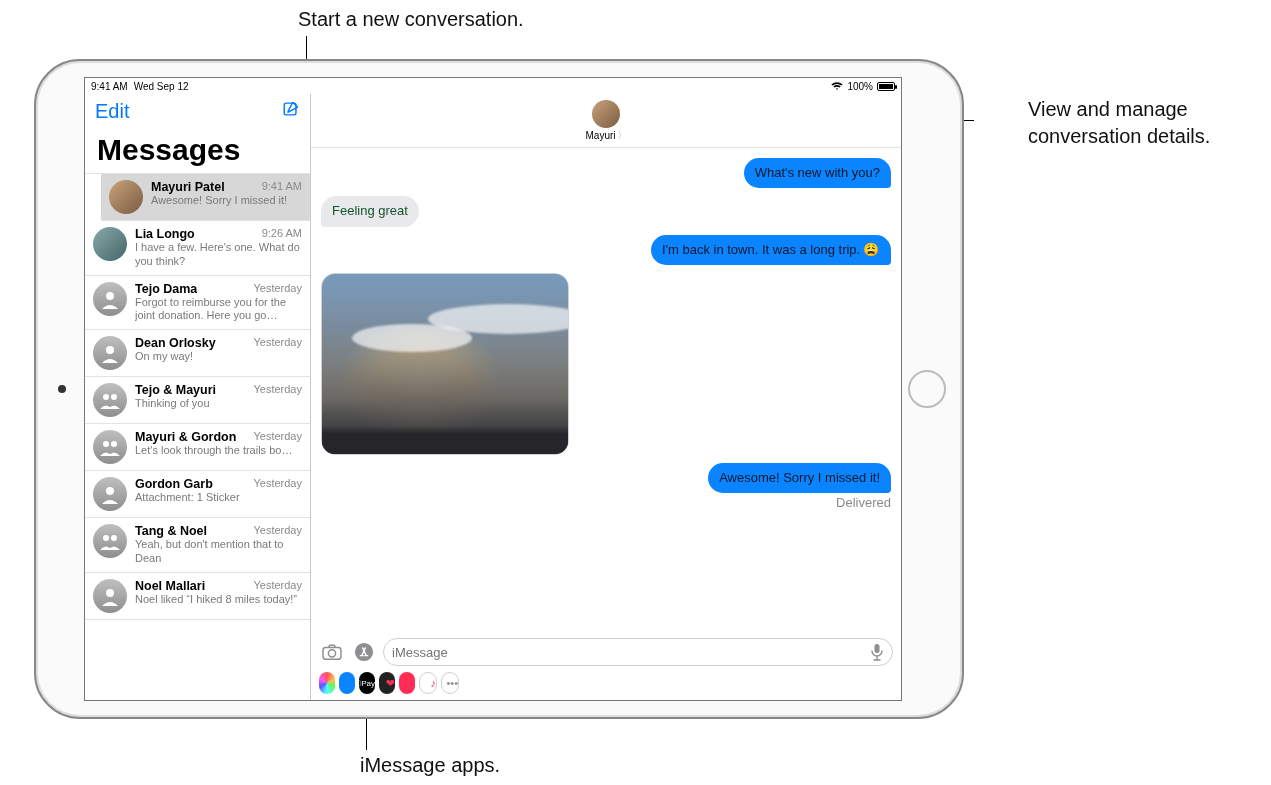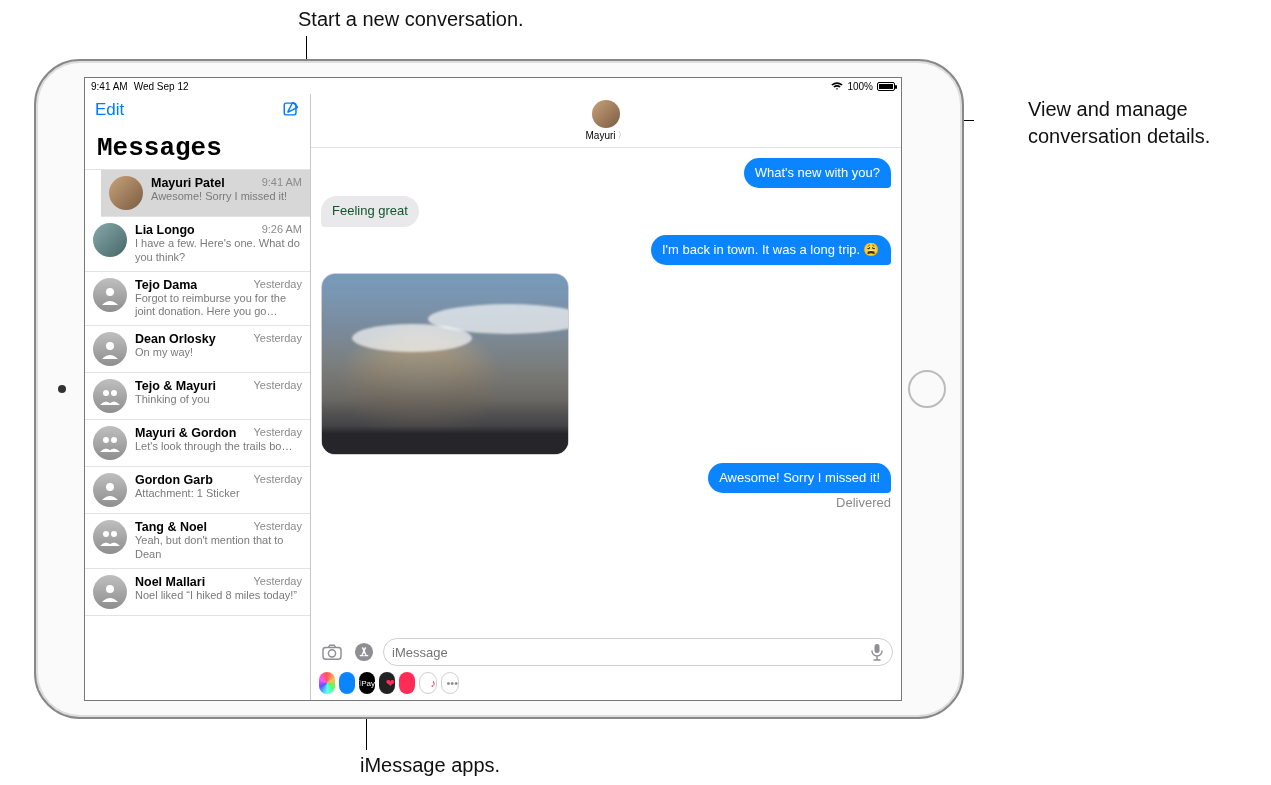--- a/index.html
+++ b/index.html
@@ -99,36 +99,35 @@
   }
   .sidebar {
     width: 226px;
     border-right: 1px solid #c9c9c9;
     display:flex;
     flex-direction:column;
     background:#fff;
   }
   .sidebar-top {
     display:flex;
-    align-items:flex-start;
+    align-items:flex-end;
     justify-content:space-between;
     padding: 6px 10px 2px 10px;
-    font-size: 17px;
+    font-size: 20px;
   }
   .edit-btn { color:#007aff; }
   .compose-btn { color:#007aff; }
   .compose-icon {
     width:18px; height:18px;
     display:inline-block;
   }
   .sidebar-title {
-    font-size: 26px;
+    font-size: 30px;
     font-weight: 700;
     padding: 8px 12px 6px 12px;
-    font-family: Liberation Mono, monospace;
   }
   .convo-list {
     flex:1;
     overflow:hidden;
     border-top:1px solid #e3e3e3;
   }
   .convo-item {
     display:flex;
     gap:8px;
     padding: 6px 8px 6px 8px;
@@ -205,21 +204,21 @@
   .row-out { align-self:flex-end; max-width:68%; }
   .row-in  { align-self:flex-start; max-width:68%; }
   .bubble {
     padding:7px 11px;
     font-size:13px;
     border-radius:16px;
     line-height:1.25;
   }
   .bubble.out {
     background:#0a84ff;
-    color:#ffffff;
+    color:#0f172a;
     border-bottom-right-radius:4px;
   }
   .bubble.in {
     background:#e9e9eb;
     color:#14532d;
     border-bottom-left-radius:4px;
   }
   .delivered {
     font-size:13px; color:#8a8a8a;
     text-align:right;

